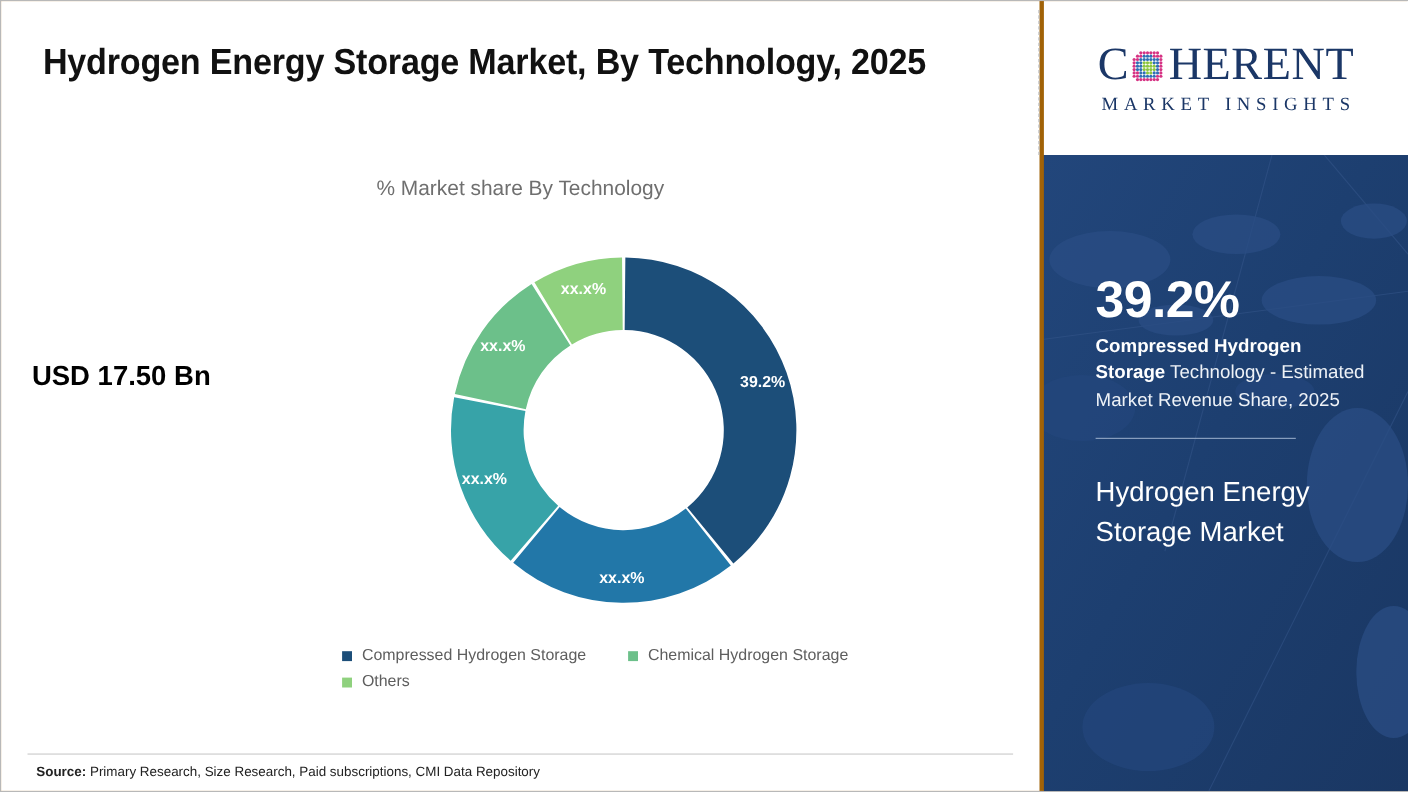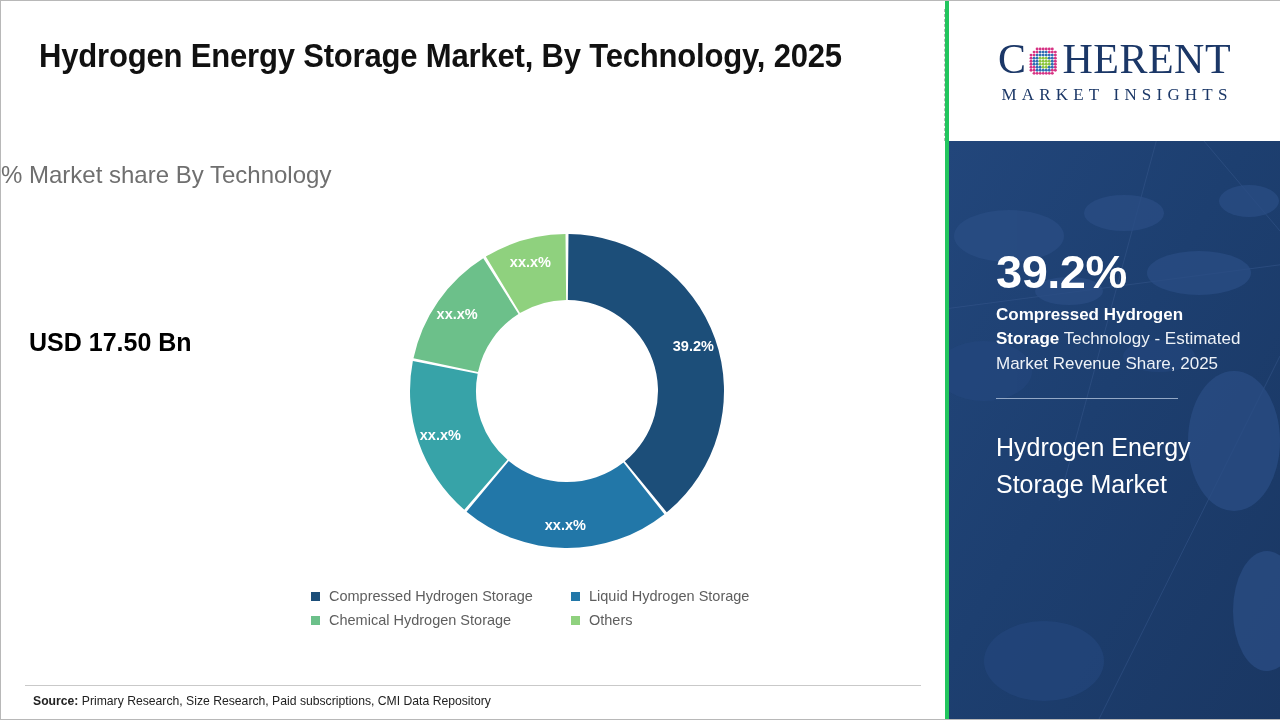--- a/index.html
+++ b/index.html
@@ -3,37 +3,37 @@
 <meta charset="utf-8">
 <title>Hydrogen Energy Storage Market, By Technology, 2025</title>
 <style>
   * { margin:0; padding:0; box-sizing:border-box; }
   html,body { width:1280px; height:720px; }
   body {
     font-family:"Liberation Sans", sans-serif;
     background:#ffffff;
     overflow:hidden;
   }
-  #page { position:relative; width:1280px; height:720px; background:#22c55e;
+  #page { position:relative; width:1280px; height:720px; background:#a16207;
           border:1px solid #b8b8b8; }
 
   
   #left-region { position:absolute; left:0; top:0; width:944px; height:718px; background:#fff; }
 
   #page-title {
     position:absolute; left:38px; top:31px; width:880px;
     font-size:33px; font-weight:bold; line-height:1.45;
     color:#111111; letter-spacing:-0.2px;
     font-family:"Liberation Sans Narrow","Liberation Sans",sans-serif;
     transform:scaleX(0.94); transform-origin:left top;
   }
 
   #chart-subtitle {
     position:absolute; left:0; top:160px; width:944px;
-    text-align:left; font-size:24px; color:#6f6f6f;
+    text-align:center; font-size:19px; color:#6f6f6f;
   }
 
   #total-market-block { position:absolute; left:28px; top:324px; width:290px; }
   #total-market-label { font-size:23px; color:#111; line-height:1.35; }
   #total-market-value { font-size:25px; font-weight:bold; color:#000; line-height:1.4; margin-top:0; }
 
   
   #donut-wrap { position:absolute; left:408px; top:232px; width:316px; height:316px; }
   #donut-svg  { display:block; width:316px; height:316px; }
   .slice-label { font-size:14.5px; font-weight:bold; fill:#ffffff;
@@ -113,24 +113,20 @@
             <text x="48.12641735038933" y="86.29409517032491" text-anchor="middle" class="slice-label">xx.x%</text>
             <text x="121.42444064067833" y="34.0882920074645" text-anchor="middle" class="slice-label">xx.x%</text>
           </g>
       </svg>
     </div>
 
     <div id="legend">
         <div class="legend-item">
           <span class="legend-swatch" style="background: rgb(28, 78, 121);"></span>
           <span class="legend-label">Compressed Hydrogen Storage</span>
-        </div>
-        <div class="legend-item">
-          <span class="legend-swatch" style="background: rgb(34, 119, 168);"></span>
-          <span class="legend-label">Liquid Hydrogen Storage</span>
         </div>
         <div class="legend-item">
           <span class="legend-swatch" style="background: rgb(108, 192, 138);"></span>
           <span class="legend-label">Chemical Hydrogen Storage</span>
         </div>
         <div class="legend-item">
           <span class="legend-swatch" style="background: rgb(143, 209, 126);"></span>
           <span class="legend-label">Others</span>
         </div>
       </div>

